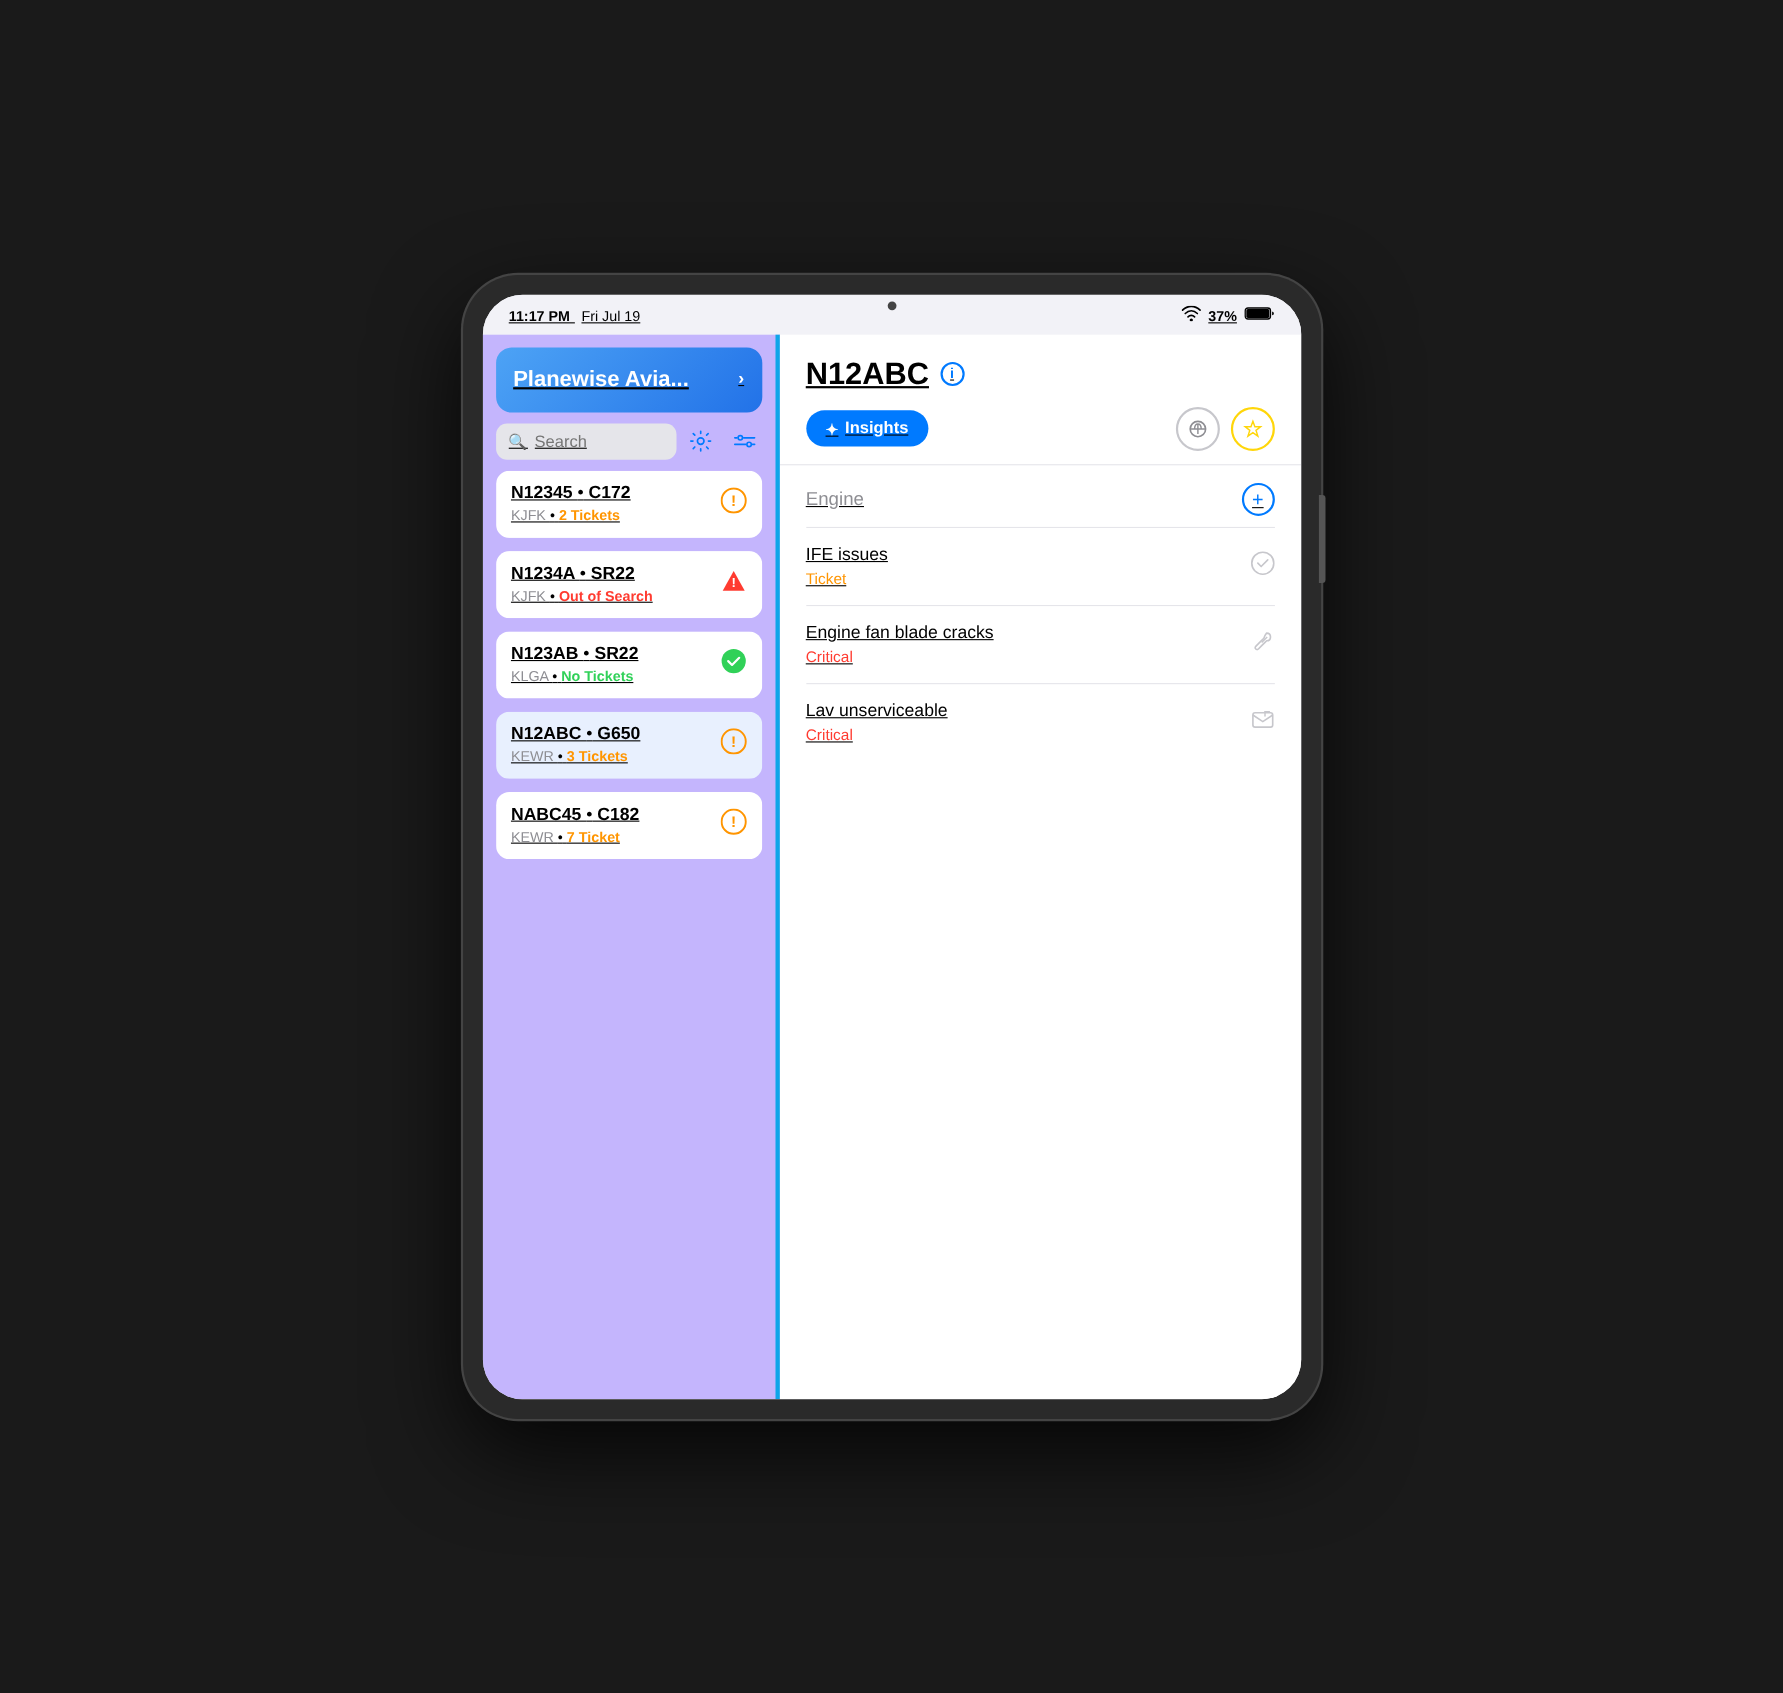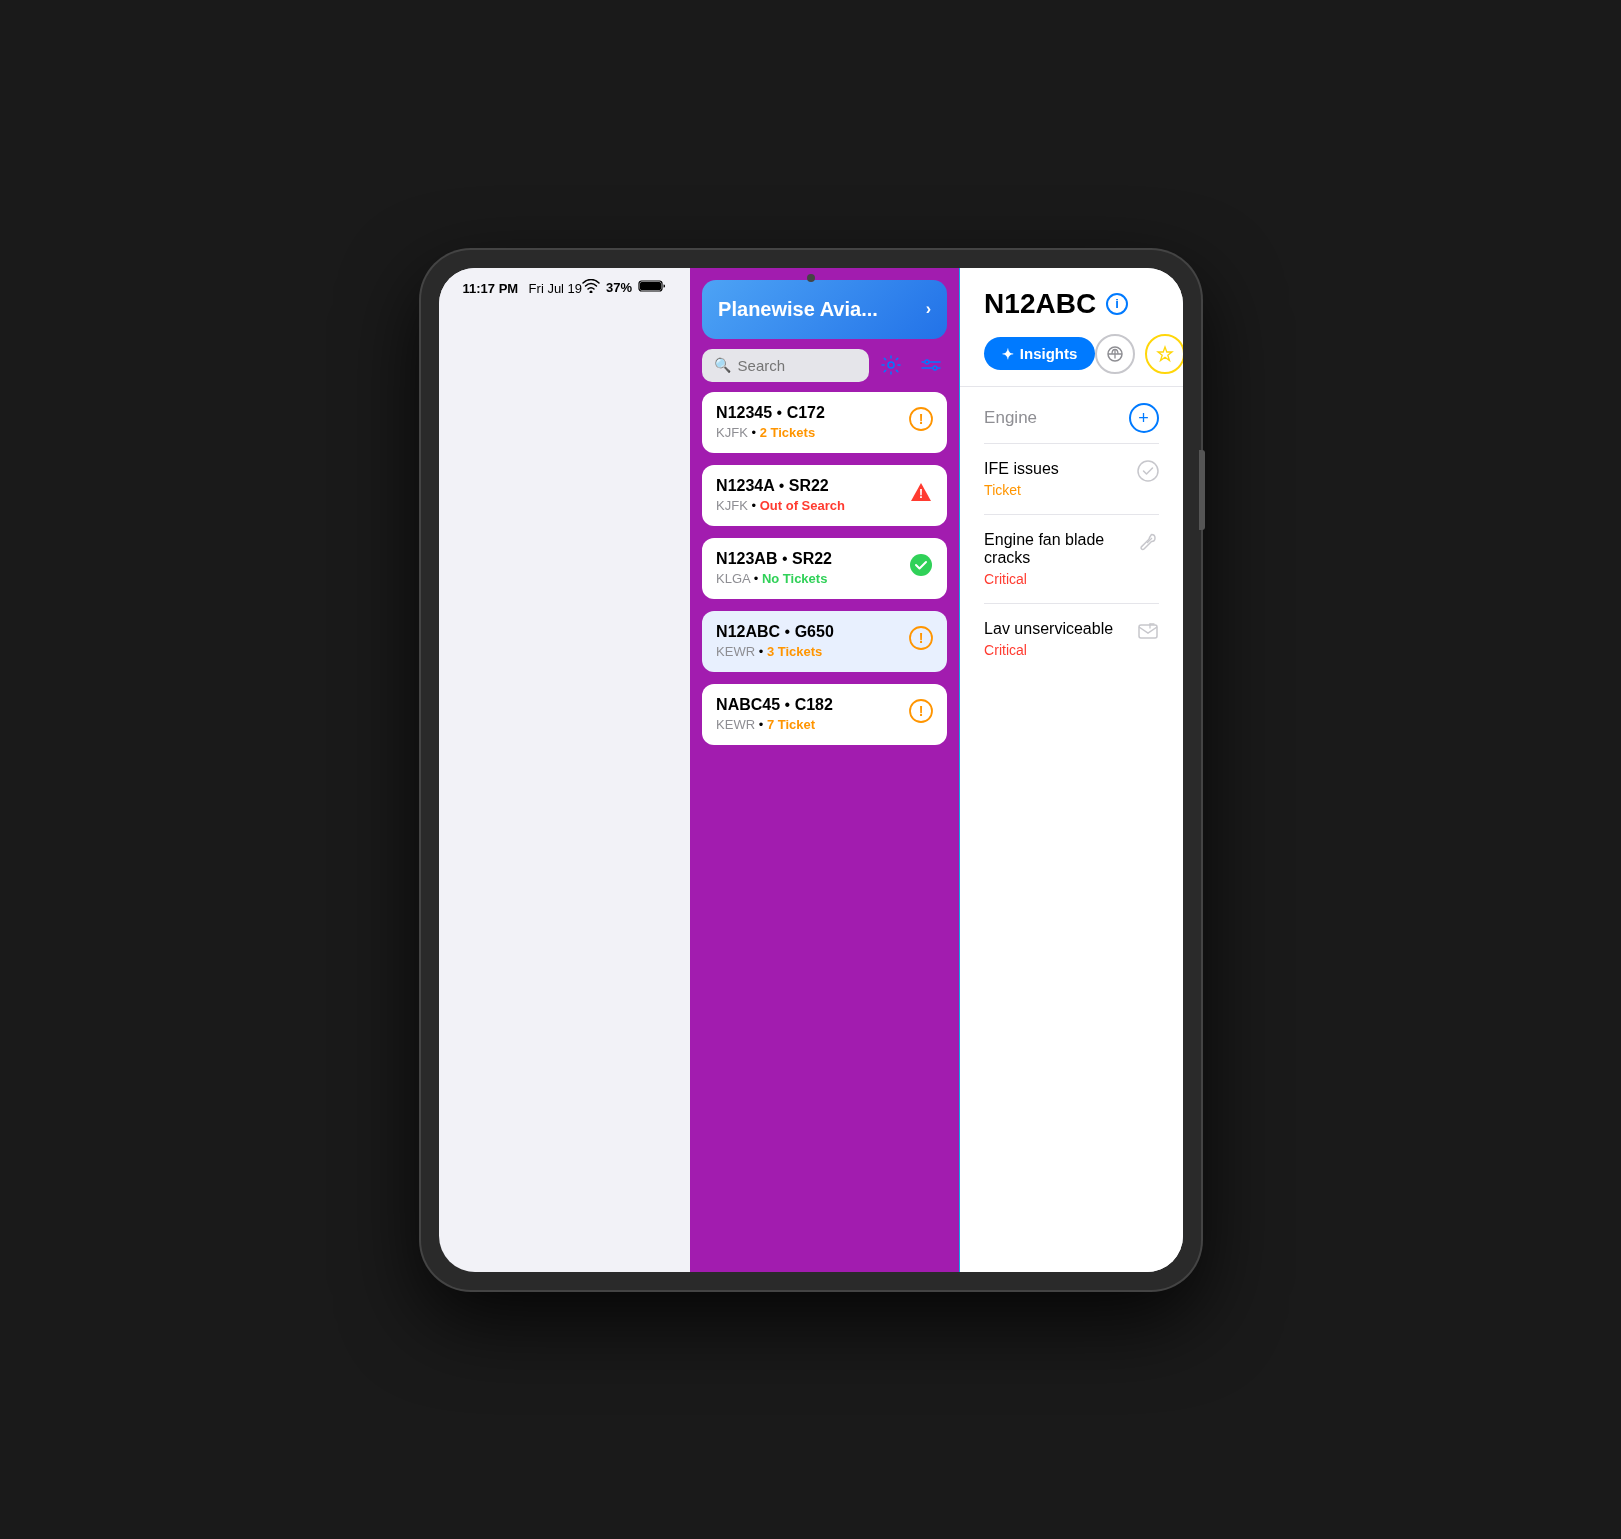--- a/index.html
+++ b/index.html
@@ -22,21 +22,22 @@
       position: relative;
     }
 
     .ipad-screen {
       width: 100%;
       height: 100%;
       background: #f2f2f7;
       border-radius: 36px;
       overflow: hidden;
       display: flex;
-      flex-direction: row;
+      flex-direction: column;
+      text-decoration: underline;
     }
 
     
     .status-bar {
       background: #f2f2f7;
       display: flex;
       justify-content: space-between;
       align-items: center;
       padding: 8px 24px 4px;
       flex-shrink: 0;
@@ -64,26 +65,26 @@
     
     .app-body {
       display: flex;
       flex: 1;
       overflow: hidden;
     }
 
     
     .sidebar {
       width: 270px;
-      background: #a21caf;
+      background: #c4b5fd;
       display: flex;
       flex-direction: column;
       padding: 12px;
       gap: 10px;
-      border-right: 1px solid #0ea5e9;
+      border-right: 4px solid #0ea5e9;
       flex-shrink: 0;
       overflow-y: auto;
     }
 
     .sidebar-header {
       background: linear-gradient(135deg, #4da3f5 0%, #2272e8 100%);
       border-radius: 14px;
       padding: 18px 16px;
       display: flex;
       justify-content: space-between;
@@ -335,21 +336,21 @@
       display: flex;
       align-items: center;
       justify-content: center;
       cursor: pointer;
       line-height: 1;
     }
 
     .ticket-item {
       display: flex;
       justify-content: space-between;
-      align-items: flex-start;
+      align-items: center;
       padding: 16px 0;
       border-top: 1px solid #e5e5ea;
     }
 
     .ticket-item-left {}
 
     .ticket-item-title {
       font-size: 16px;
       font-weight: 500;
       color: #000;

